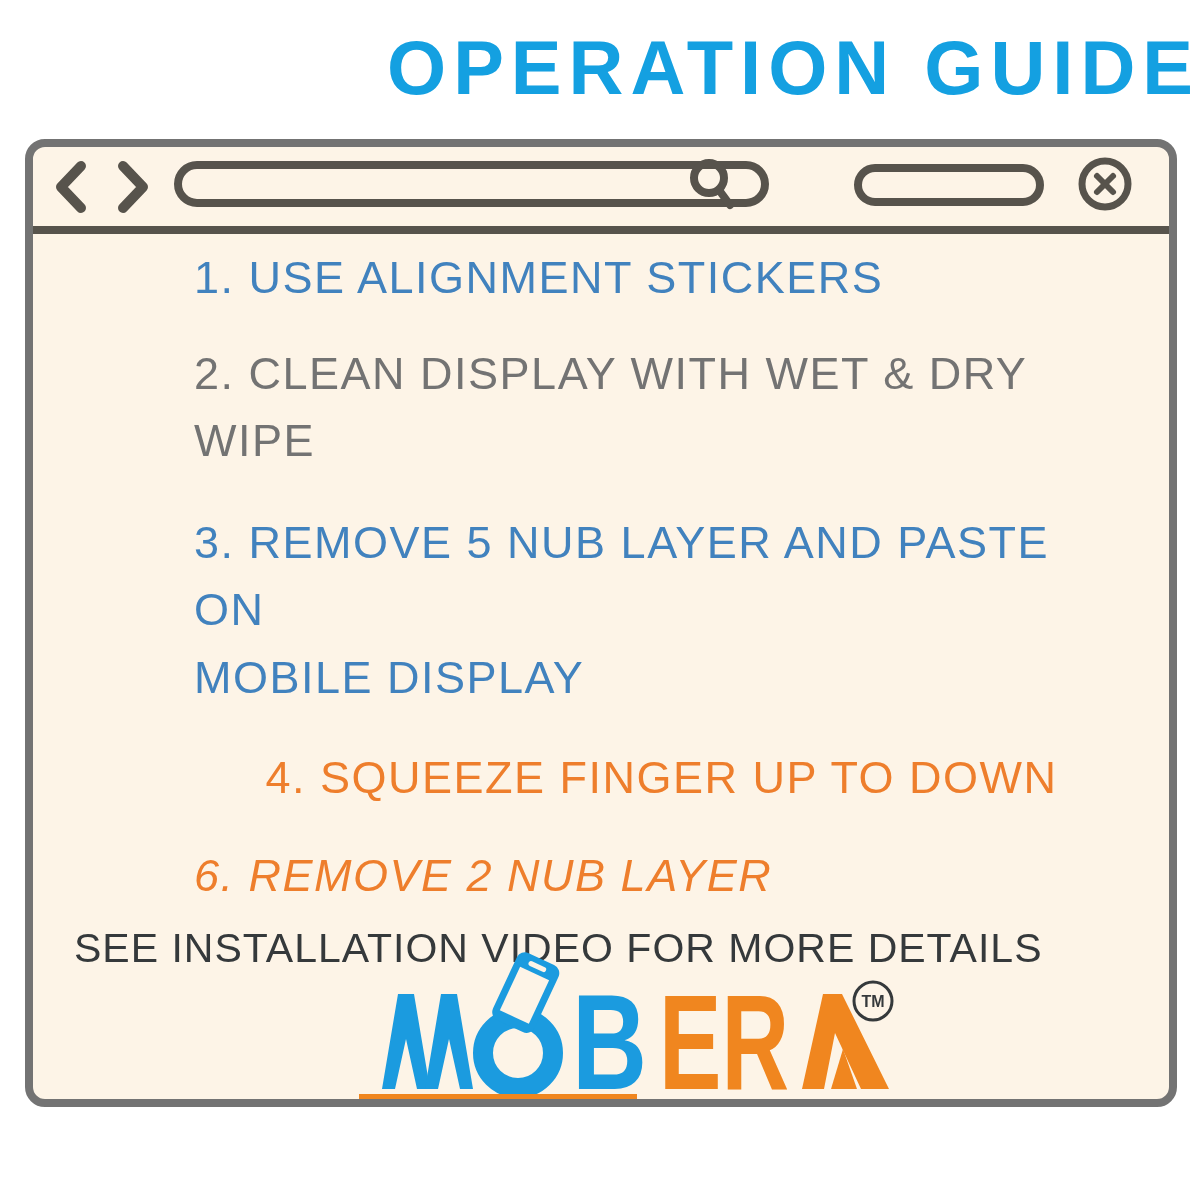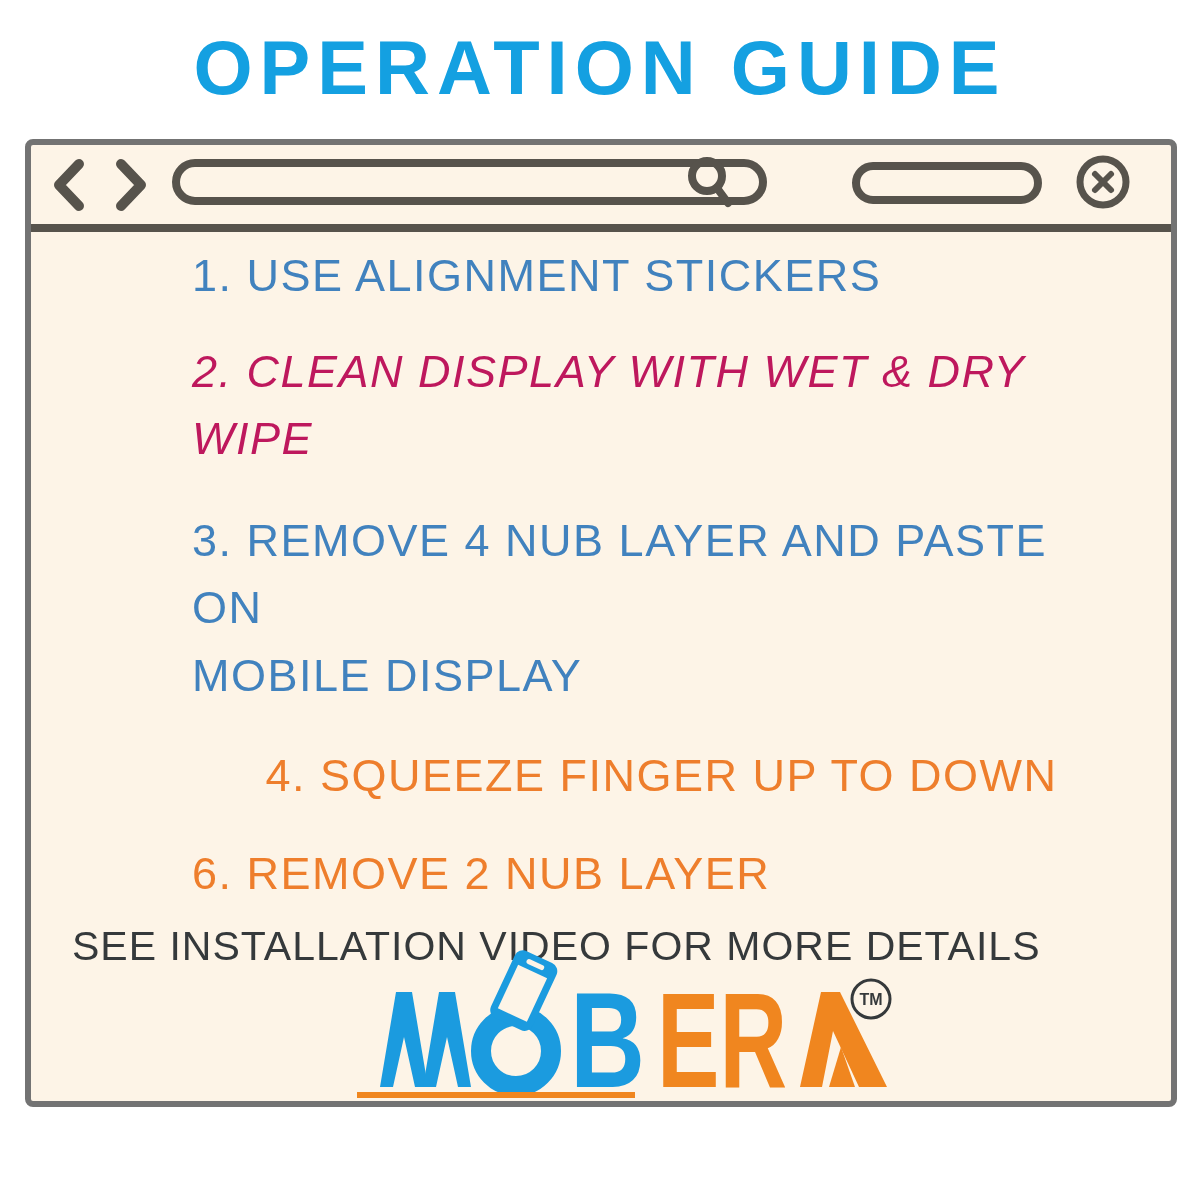--- a/index.html
+++ b/index.html
@@ -1,26 +1,26 @@
 <!DOCTYPE html>
 <html><head>
 <meta charset="utf-8">
 <style>
   html,body{margin:0;padding:0;background:#ffffff;}
   .canvas{
     position:relative;width:1200px;height:1200px;background:#ffffff;overflow:hidden;
     font-family:"Liberation Sans",sans-serif;
   }
   .page-title{
-    position:absolute;top:24px;left:0;width:1200px;text-align:center;
+    position:absolute;top:24px;left:0;width:1200px;text-align:right;
     font-size:76px;font-weight:800;letter-spacing:7px;color:#14A0E1;margin:0;
   }
   .window{
     position:absolute;left:25px;top:139px;width:1152px;height:968px;
-    background:#FDF4E7;border:6px solid #737373;border-radius:8px;
+    background:#FDF4E7;border:8px solid #737373;border-radius:20px;
     box-sizing:border-box;overflow:hidden;
   }
   .toolbar{
     position:relative;height:79px;border-bottom:8px solid #57534C;
   }
   .nav-icon{position:absolute;top:12px;}
   .url-bar{
     position:absolute;left:141px;top:14px;width:595px;height:46px;
     border:8px solid #57534C;border-radius:28px;box-sizing:border-box;background:transparent;
   }
@@ -35,21 +35,21 @@
   }
   .step{
     font-size:45px;line-height:1.5;letter-spacing:1.5px;
     white-space:pre-line;font-weight:400;
   }
   .s1{margin:0 0 28px 0;}
   .s2{margin:0 0 34px 0;}
   .s3{margin:0 0 33px 0;}
   .s4{margin:0 0 30px 0;text-align:center;}
   .s5{margin:0 0 33px 0;}
-  .s6{margin:0 0 9px 0;}
+  .s6{margin:0 0 9px 0;font-style:italic;}
   .footer-note{
     font-size:41px;line-height:1.5;letter-spacing:1px;color:#35393B;
     text-align:left;margin:0 0 0 -120px;width:1070px;
   }
   .logo-svg{display:block;margin:-37px 0 0 163px;}
 </style>
 </head>
 <body>
 
 <div class="canvas">
@@ -79,22 +79,22 @@
 
       <svg class="close-wrap" width="60" height="60" viewBox="0 0 60 60">
         <circle cx="30" cy="30" r="23" fill="none" stroke="#57534C" stroke-width="7"></circle>
         <line x1="22" y1="22" x2="38" y2="38" stroke="#57534C" stroke-width="6" stroke-linecap="round"></line>
         <line x1="38" y1="22" x2="22" y2="38" stroke="#57534C" stroke-width="6" stroke-linecap="round"></line>
       </svg>
     </div>
 
     <div class="content">
       <p class="step s1" style="color: rgb(65, 130, 190);">1. USE ALIGNMENT STICKERS</p>
-      <p class="step s2" style="color: #be185d; font-style: italic;">2. CLEAN DISPLAY WITH WET &amp; DRY WIPE</p>
-      <p class="step s3" style="color: rgb(65, 130, 190);">3. REMOVE 4 NUB LAYER AND PASTE ON
+      <p class="step s2" style="color: #737373;">2. CLEAN DISPLAY WITH WET &amp; DRY WIPE</p>
+      <p class="step s3" style="color: rgb(65, 130, 190);">3. REMOVE 5 NUB LAYER AND PASTE ON
 MOBILE DISPLAY</p>
       <p class="step s4" style="color: rgb(238, 126, 44);">4. SQUEEZE FINGER UP TO DOWN</p>
       <p class="step s6" style="color: rgb(238, 126, 44);">6. REMOVE 2 NUB LAYER</p>
 
       <p class="footer-note">SEE INSTALLATION VIDEO FOR MORE DETAILS</p>
 
       <svg class="logo-svg" width="545" height="160" viewBox="0 -18 545 160">
 
         <g fill="#1B9BDF">
           <polygon points="25,128 41,33 57,33 73,128 60,128 49,78 38,128"></polygon>

